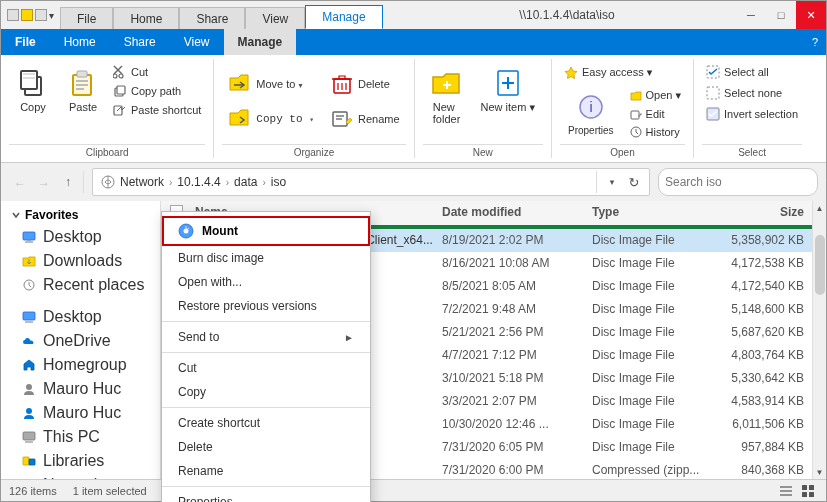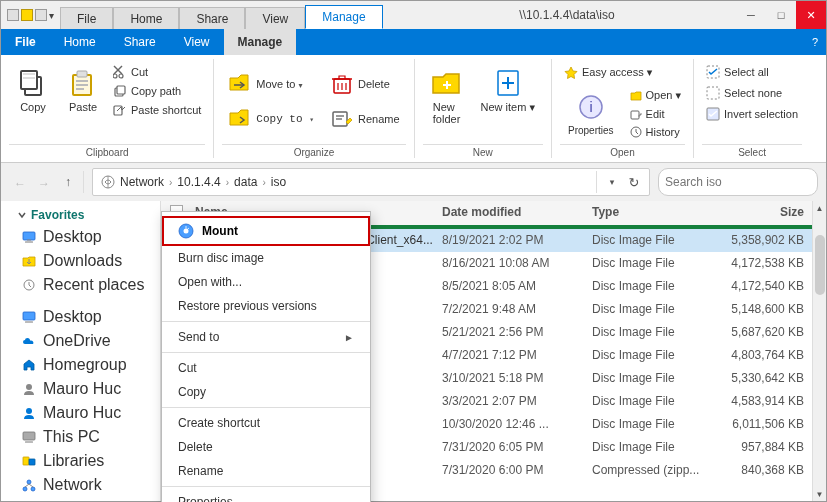--- a/index.html
+++ b/index.html
@@ -319,24 +319,24 @@
       background: #fff;
       border-right: 1px solid #ddd;
       overflow-y: auto;
       flex-shrink: 0;
       padding: 4px 0;
     }
 
     .sidebar-header {
       display: flex;
       align-items: center;
-      padding: 3px 16px;
+      padding: 3px 10px;
       font-size: 12px;
       font-weight: 600;
-      color: #0f766e;
+      color: #000000;
       cursor: pointer;
     }
 
     .sidebar-item {
       display: flex;
       align-items: center;
       padding: 3px 8px 3px 20px;
       font-size: 16px;
       color: #333;
       cursor: pointer;
@@ -1145,13 +1145,34 @@
     </div>
     <div class="ctx-item">
       <span>Rename</span>
     </div>
     <div class="ctx-separator"></div>
     <div class="ctx-item">
       <span>Properties</span>
     </div>
   </div>
 
+  <div class="status-bar">
+    <span>126 items</span>
+    <span>1 item selected</span>
+    <div class="status-view-icons">
+      <div class="view-icon-btn">
+        <svg width="14" height="14" viewBox="0 0 14 14">
+          <line x1="1" y1="3" x2="13" y2="3" stroke="#555" stroke-width="1.2"></line>
+          <line x1="1" y1="7" x2="13" y2="7" stroke="#555" stroke-width="1.2"></line>
+          <line x1="1" y1="11" x2="13" y2="11" stroke="#555" stroke-width="1.2"></line>
+        </svg>
+      </div>
+      <div class="view-icon-btn">
+        <svg width="14" height="14" viewBox="0 0 14 14">
+          <rect x="1" y="1" width="5" height="5" rx="0.5" fill="#555"></rect>
+          <rect x="8" y="1" width="5" height="5" rx="0.5" fill="#555"></rect>
+          <rect x="1" y="8" width="5" height="5" rx="0.5" fill="#555"></rect>
+          <rect x="8" y="8" width="5" height="5" rx="0.5" fill="#555"></rect>
+        </svg>
+      </div>
+    </div>
+  </div>
 </div>
 
 </body></html>

